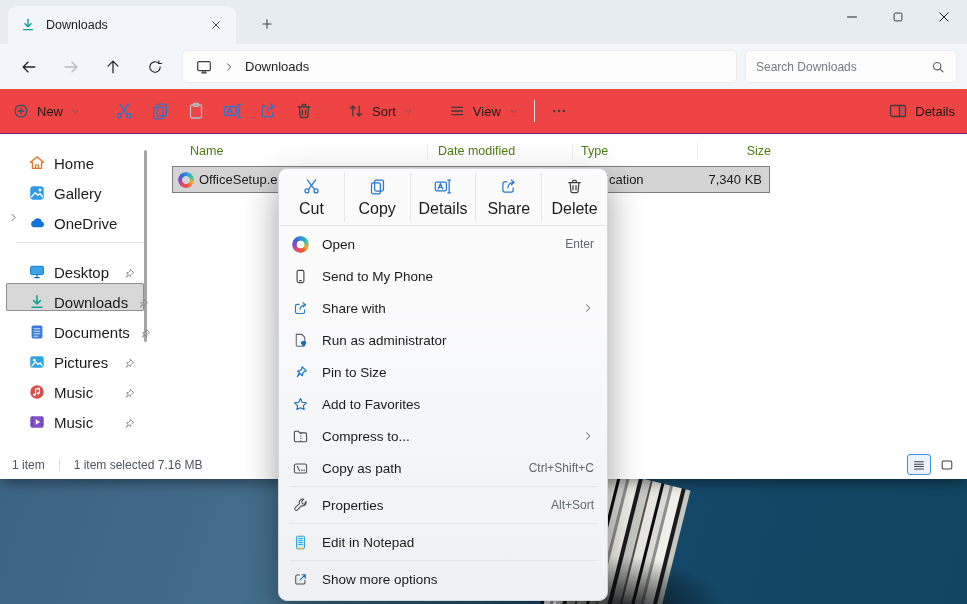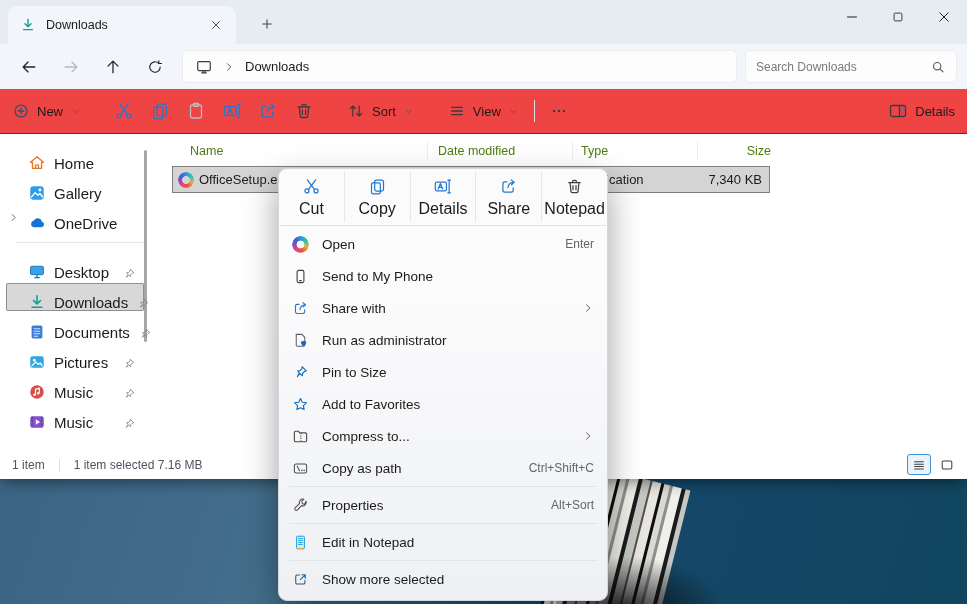--- a/index.html
+++ b/index.html
@@ -595,21 +595,21 @@
       <div class="quick-item">
         <span style="display: flex; justify-content: center;">
           <svg viewBox="0 0 20 20" style="width: 19px; height: 19px;">
             <g fill="none" stroke="#3f3f3f" stroke-width="1.3" stroke-linecap="round">
               <path d="M4 6h12M8 6V4.7a1.2 1.2 0 0 1 1.2-1.2h1.6A1.2 1.2 0 0 1 12 4.7V6"></path>
               <path d="M5.4 6l.8 9.2a1.5 1.5 0 0 0 1.5 1.3h4.6a1.5 1.5 0 0 0 1.5-1.3L14.6 6"></path>
               <path d="M8.4 9v4.5M11.6 9v4.5"></path>
             </g>
           </svg>
         </span>
-        <span>Notepad</span>
+        <span>Delete</span>
       </div>
     </div>
   <div class="menu-sep"></div>
   <div id="menuitems">
       <div class="menu-item">
         <span class="mi-icon">
           <span style="display: flex; justify-content: center;">
             <span class="office-dot" style="width: 17px; height: 17px;"></span>
           </span>
         </span>
@@ -735,16 +735,16 @@
       <div class="menu-sep inset"></div>
       <div class="menu-item">
         <span class="mi-icon">
           <span style="display: flex; justify-content: center;">
             <svg viewBox="0 0 20 20" style="width: 17px; height: 17px;">
               <path d="M8.8 4.6H6A1.6 1.6 0 0 0 4.4 6.2v7.6A1.6 1.6 0 0 0 6 15.4h7.6a1.6 1.6 0 0 0 1.6-1.6v-2.9" fill="none" stroke="#4a4a4a" stroke-width="1.2" stroke-linecap="round"></path>
               <path d="M9.8 10.2 15.4 4.6M11.6 4.4h4v4" fill="none" stroke="#0f6cbd" stroke-width="1.3" stroke-linecap="round" stroke-linejoin="round"></path>
             </svg>
           </span>
         </span>
-        <span class="mi-label">Show more selected</span>
+        <span class="mi-label">Show more options</span>
       </div>
     </div>
 </div>
 
 </body></html>

